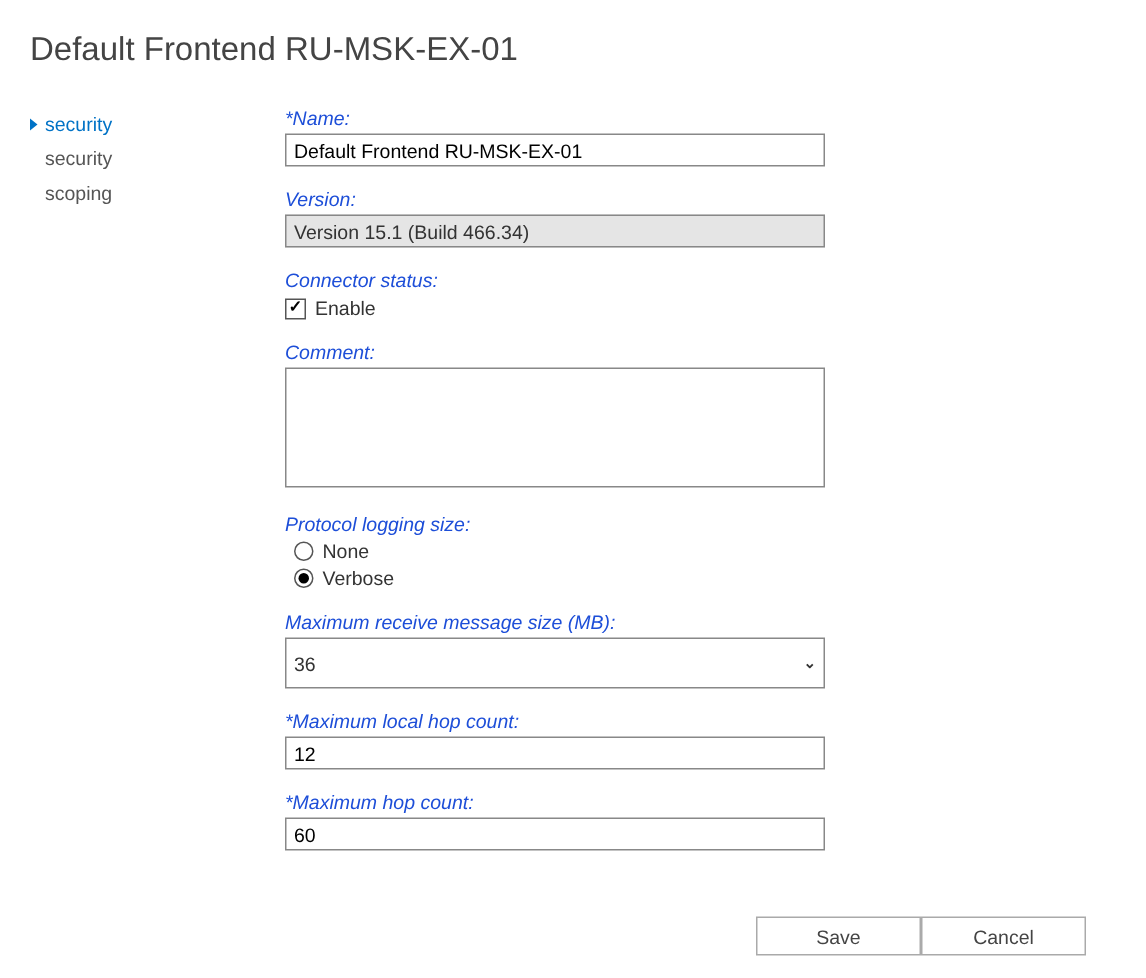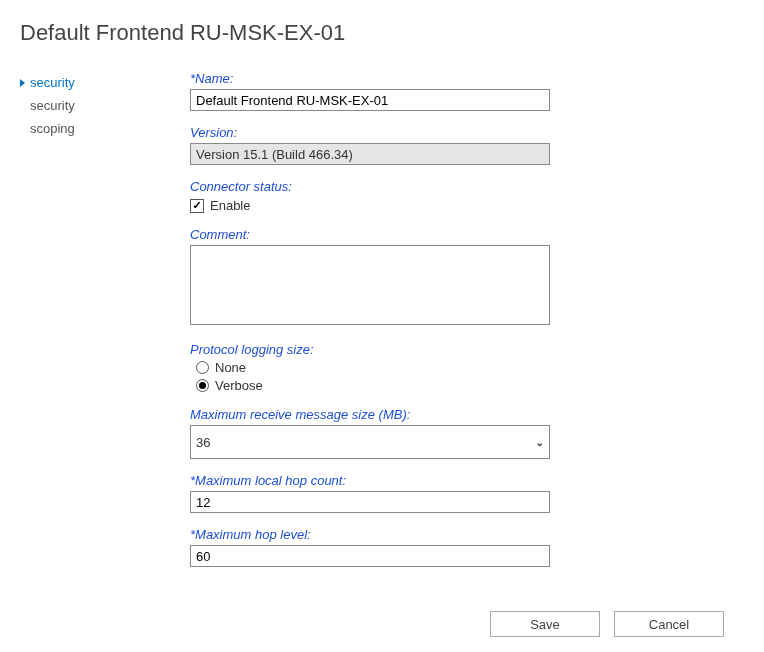--- a/index.html
+++ b/index.html
@@ -144,21 +144,21 @@
       align-items: center;
       justify-content: space-between;
     }
     .select-caret {
       font-size: 10px;
       font-weight: bold;
     }
     .button-bar {
       display: flex;
       justify-content: flex-end;
-      gap: 14px;
+      gap: 0;
       margin-top: 30px;
       padding-right: 20px;
     }
     .btn {
       width: 110px;
       height: 26px;
       border: 1px solid #aaa;
       background: #fff;
       font-size: 13px;
       cursor: pointer;
@@ -231,21 +231,21 @@
         <span class="select-caret">⌄</span>
       </div>
     </div>
 
     <div class="field-group">
       <label class="field-label">*Maximum local hop count:</label>
       <input class="text-input" type="text" value="12" style="">
     </div>
 
     <div class="field-group">
-      <label class="field-label">*Maximum hop level:</label>
+      <label class="field-label">*Maximum hop count:</label>
       <input class="text-input" type="text" value="60" style="">
     </div>
 
   </div>
 </div>
 
 <div class="button-bar">
   <button class="btn">Save</button>
   <button class="btn">Cancel</button>
 </div>

